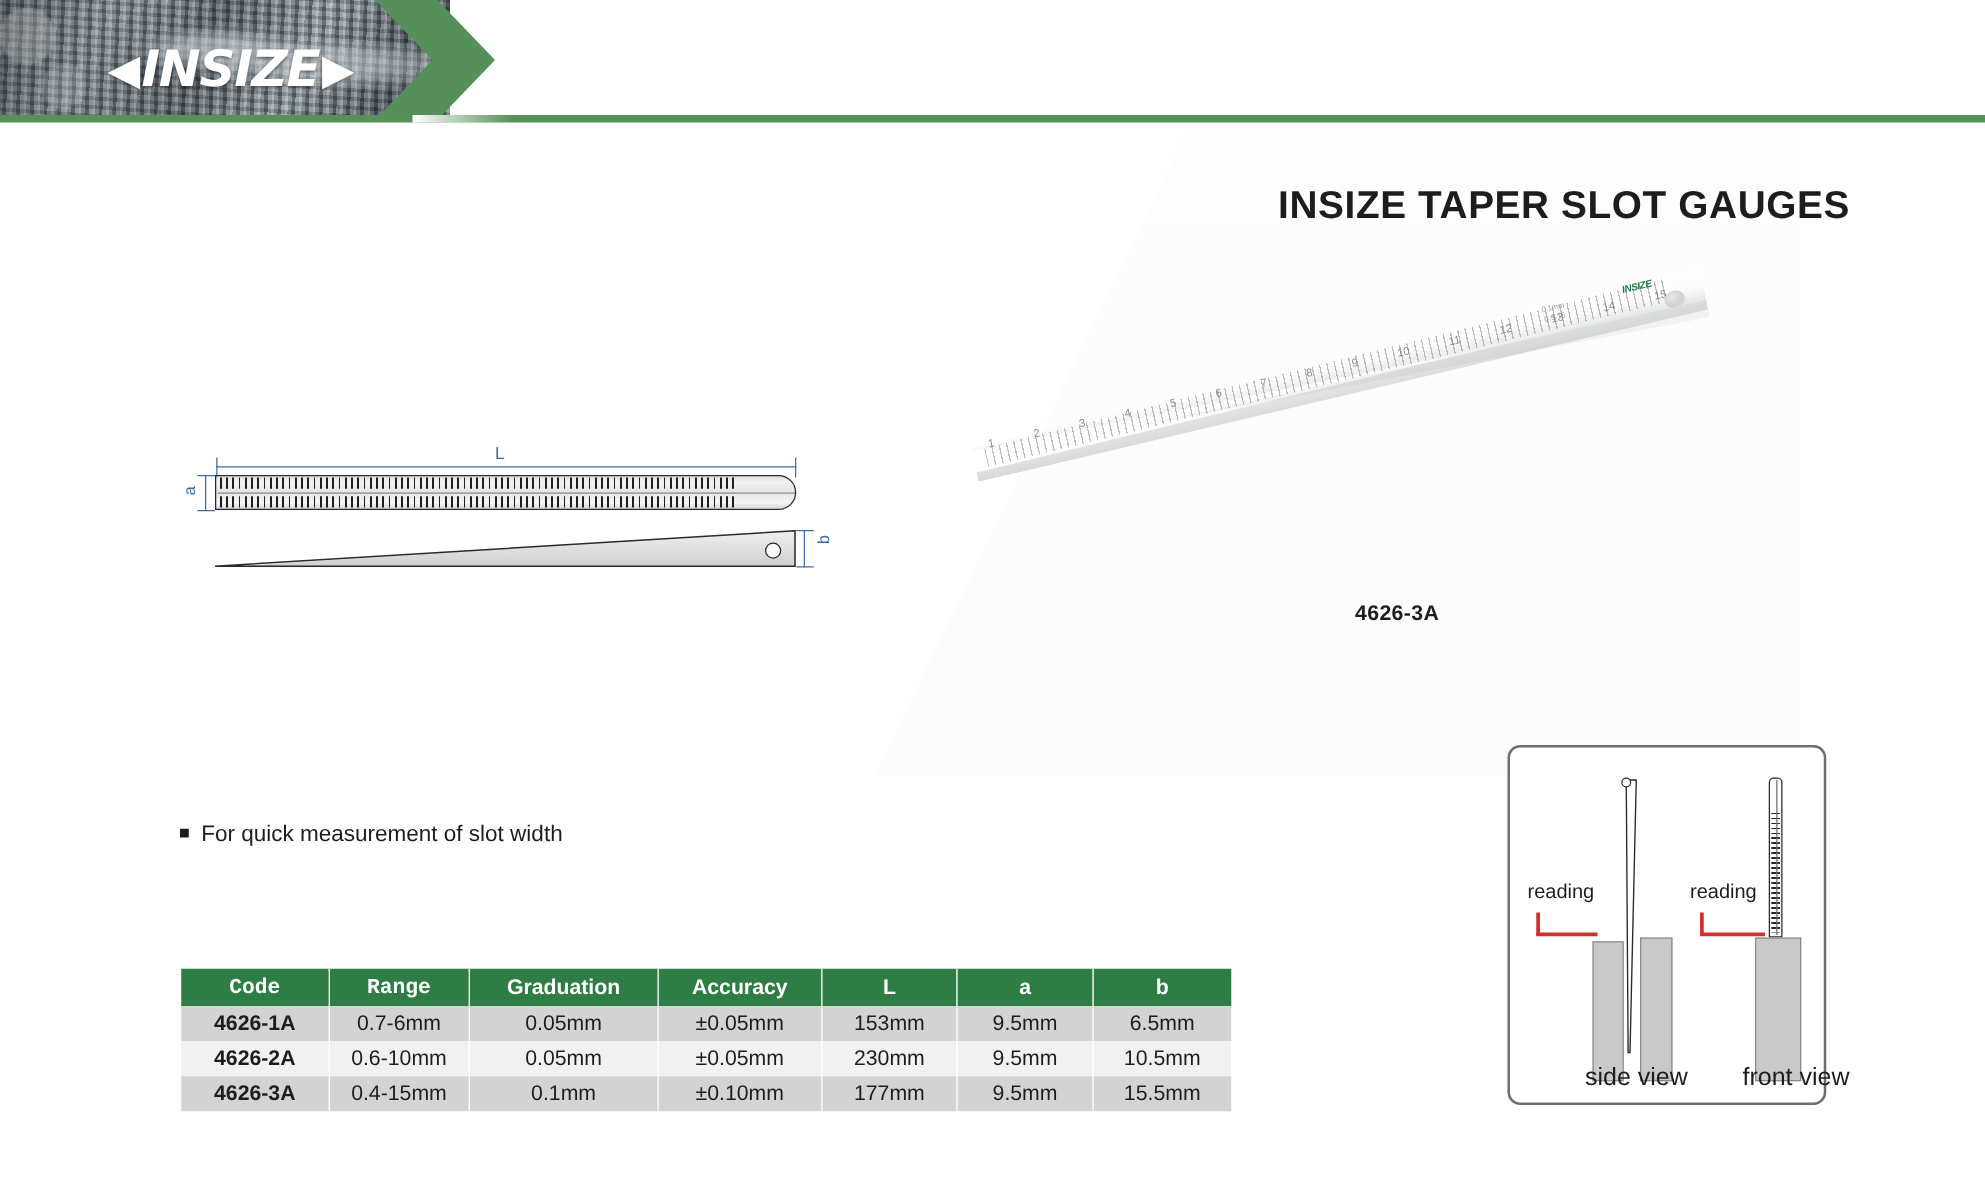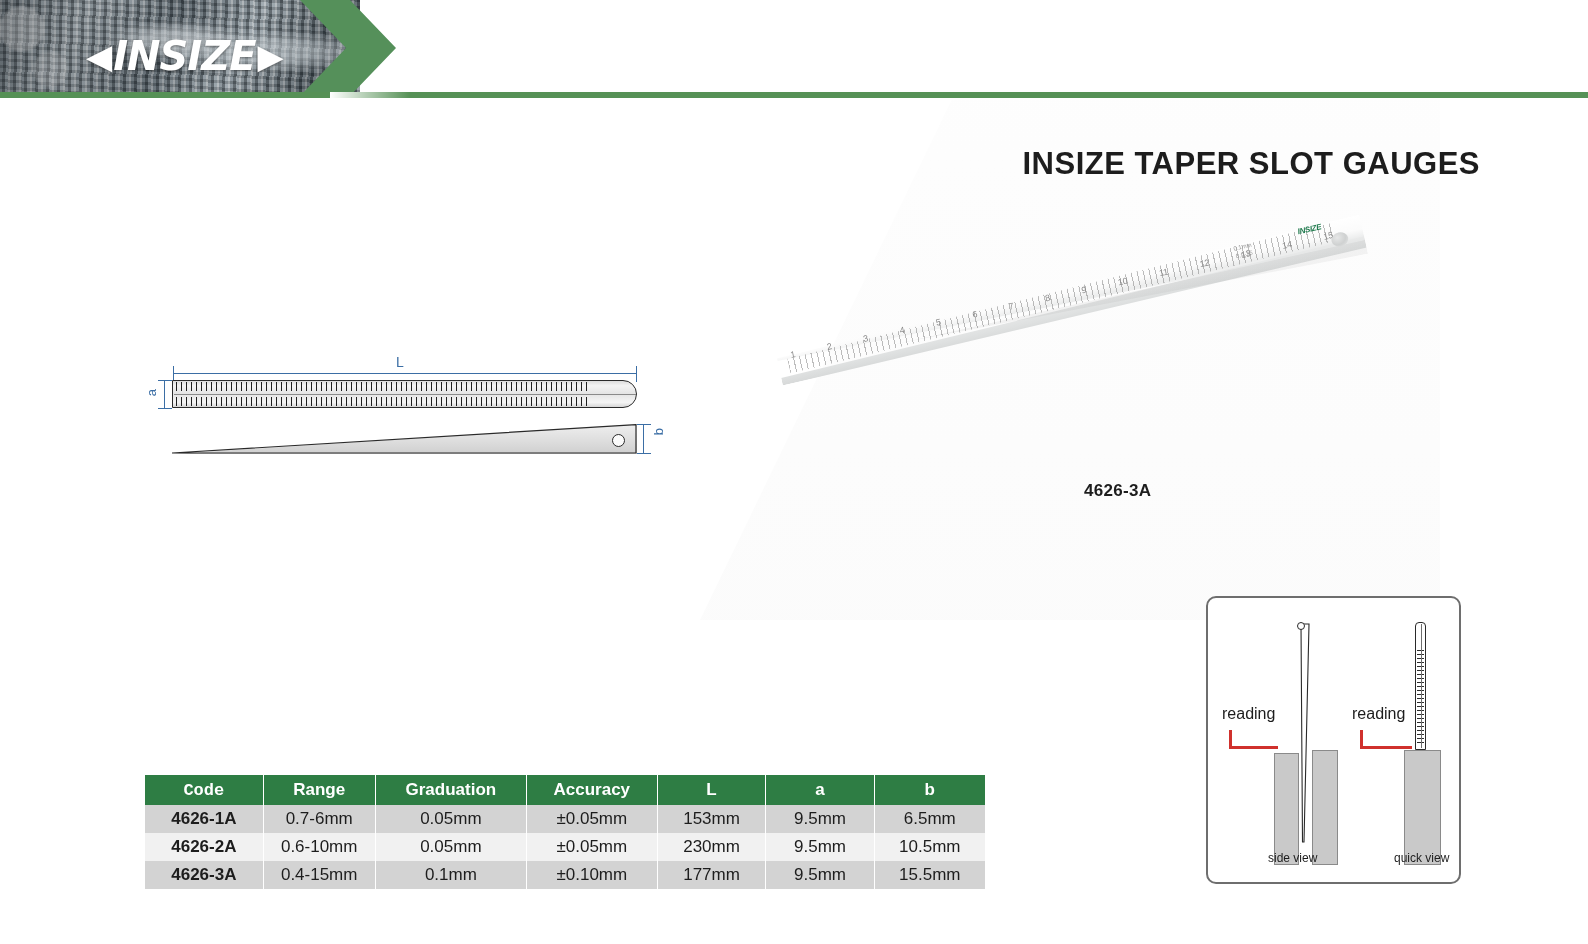--- a/index.html
+++ b/index.html
@@ -220,38 +220,38 @@
   .spec-table td{
     padding:4px 4px;text-align:center;
     border-right:1px solid #ffffff;
     white-space:nowrap;
   }
   .spec-table td:last-child{border-right:none;}
   .spec-table td.code-cell{font-weight:bold;margin-left:32px;}
   .spec-table tr.row-odd td{background:#d3d3d3;}
   .spec-table tr.row-even td{background:#f1f1f1;}
   .col-code{width:118px;font-family:Liberation Mono, monospace;}
-  .col-range{width:108px;}
+  .col-range{width:108px;font-family:Liberation Mono, monospace;}
   .col-grad{width:152px;}
   .col-acc{width:130px;}
   .col-l{width:108px;}
   .col-a{width:108px;}
   .col-b{width:110px;}
 
   
   .usage-box{
     position:absolute;left:1206px;top:596px;width:255px;height:288px;
     border:2px solid #6e6e6e;border-radius:10px;background:#ffffff;
     box-sizing:border-box;
   }
   .uv-block{
     position:absolute;background:#c9c9c9;border:1px solid #8a8a8a;box-sizing:border-box;
   }
   .uv-label{
-    position:absolute;font-size:12px;color:#1d1d1d;white-space:nowrap;
+    position:absolute;font-size:20px;color:#1d1d1d;white-space:nowrap;
   }
   .reading-label{
     position:absolute;font-size:16px;color:#1d1d1d;white-space:nowrap;
   }
   .reading-leader-h{position:absolute;height:2.5px;background:#d0312d;}
   .reading-leader-v{position:absolute;width:2.5px;background:#d0312d;}
   .probe-blade{position:absolute;}
   .front-blade{
     position:absolute;background:#ffffff;border:1.4px solid #2a2a2a;
     border-radius:4px 4px 0 0;box-sizing:border-box;
@@ -343,20 +343,24 @@
     <div class="wedge-hole"></div>
   </div>
 
   <div class="dim-b-label">b</div>
   <div class="dim-b-line"></div>
   <div class="dim-b-tick-t"></div>
   <div class="dim-b-tick-b"></div>
 </div>
 
 <div class="features">
+  <div class="feature">
+    <span class="feature-bullet"></span>
+    <span>For quick measurement of slot width</span>
+  </div>
 </div>
 
 <table class="spec-table">
   <thead>
     <tr>
       <th class="col-code">Code</th>
       <th class="col-range">Range</th>
       <th class="col-grad">Graduation</th>
       <th class="col-acc">Accuracy</th>
       <th class="col-l">L</th>
@@ -411,16 +415,16 @@
   </div>
 
   <div>
     <div class="front-blade" style="left:207px;top:24px;width:11px;height:128px;"></div>
     <div class="front-blade-ticks" style="left:209px;top:52px;width:7px;height:96px;"></div>
     <div class="front-blade-mid" style="left:212.5px;top:26px;height:124px;"></div>
     <div class="uv-block" style="left:196px;top:152px;width:37px;height:115px;"></div>
     <div class="reading-leader-h" style="left:152px;top:148px;width:52px;"></div>
     <div class="reading-leader-v" style="left:152px;top:132px;height:18px;"></div>
     <div class="reading-label" style="left:144px;top:107px;">reading</div>
-    <div class="uv-label" style="left:186px;top:253px;">quick view</div>
+    <div class="uv-label" style="left:186px;top:253px;">front view</div>
   </div>
 
 </div>
 
 </body></html>

